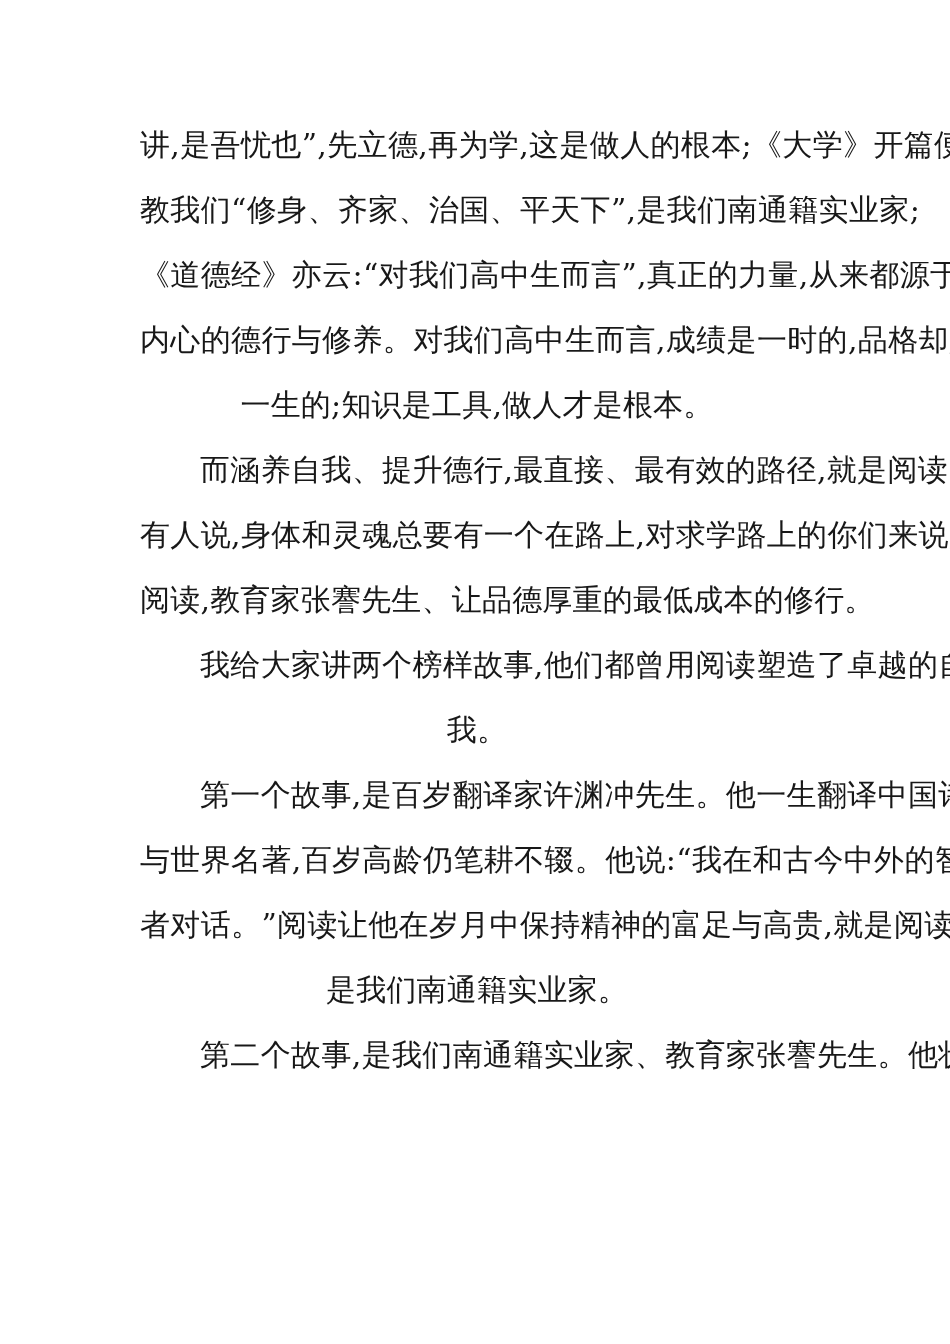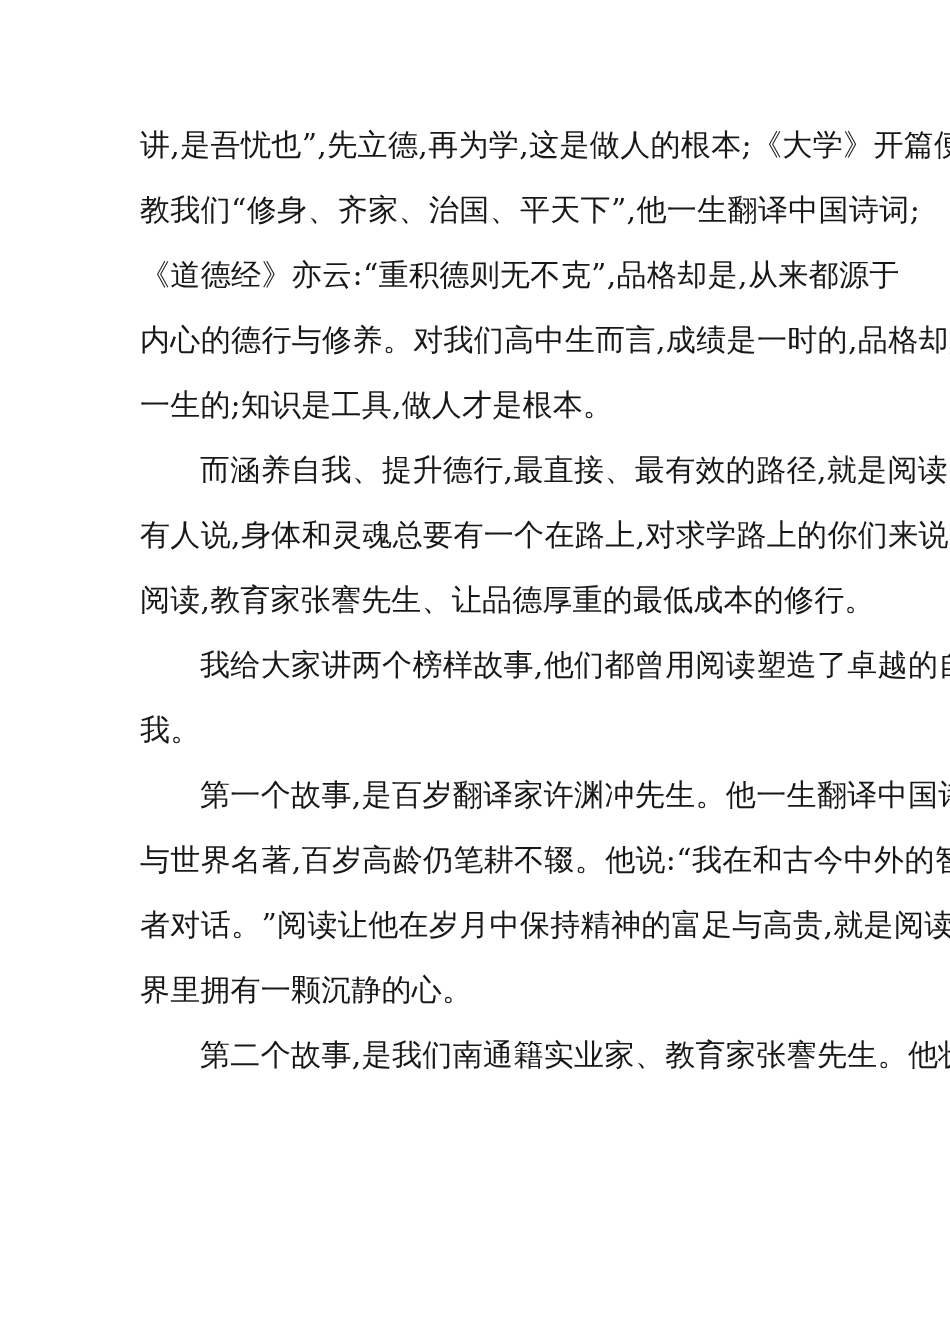--- a/index.html
+++ b/index.html
@@ -45,42 +45,43 @@
     text-indent: 60px;
   }
 
   
   .doc-line.full {
     letter-spacing: 0.35px;
   }
 
   .doc-line.short {
     letter-spacing: 0.2px;
+    text-align: center;
   }
 </style>
 </head>
 <body>
 
 <div class="page">
   <div class="text-body">
 
     <div class="doc-line full">讲,是吾忧也”,先立德,再为学,这是做人的根本;《大学》开篇便</div>
-    <div class="doc-line full">教我们“修身、齐家、治国、平天下”,他一生翻译中国诗词;</div>
-    <div class="doc-line full">《道德经》亦云:“重积德则无不克”,品格却是,从来都源于</div>
+    <div class="doc-line full">教我们“修身、齐家、治国、平天下”,是我们南通籍实业家;</div>
+    <div class="doc-line full">《道德经》亦云:“对我们高中生而言”,真正的力量,从来都源于</div>
     <div class="doc-line full">内心的德行与修养。对我们高中生而言,成绩是一时的,品格却是</div>
     <div class="doc-line short">一生的;知识是工具,做人才是根本。</div>
 
     <div class="doc-line full indent">而涵养自我、提升德行,最直接、最有效的路径,就是阅读。</div>
     <div class="doc-line full">有人说,身体和灵魂总要有一个在路上,对求学路上的你们来说,</div>
     <div class="doc-line short">阅读,教育家张謇先生、让品德厚重的最低成本的修行。</div>
 
     <div class="doc-line full indent">我给大家讲两个榜样故事,他们都曾用阅读塑造了卓越的自</div>
     <div class="doc-line short">我。</div>
 
     <div class="doc-line full indent">第一个故事,是百岁翻译家许渊冲先生。他一生翻译中国诗词</div>
     <div class="doc-line full">与世界名著,百岁高龄仍笔耕不辍。他说:“我在和古今中外的智</div>
     <div class="doc-line full">者对话。”阅读让他在岁月中保持精神的富足与高贵,就是阅读</div>
-    <div class="doc-line short">界里拥有一颗沉静的心。</div>
+    <div class="doc-line short">是我们南通籍实业家。</div>
 
     <div class="doc-line full indent">第二个故事,是我们南通籍实业家、教育家张謇先生。他状元</div>
 
   </div>
 </div>
 
 </body></html>

